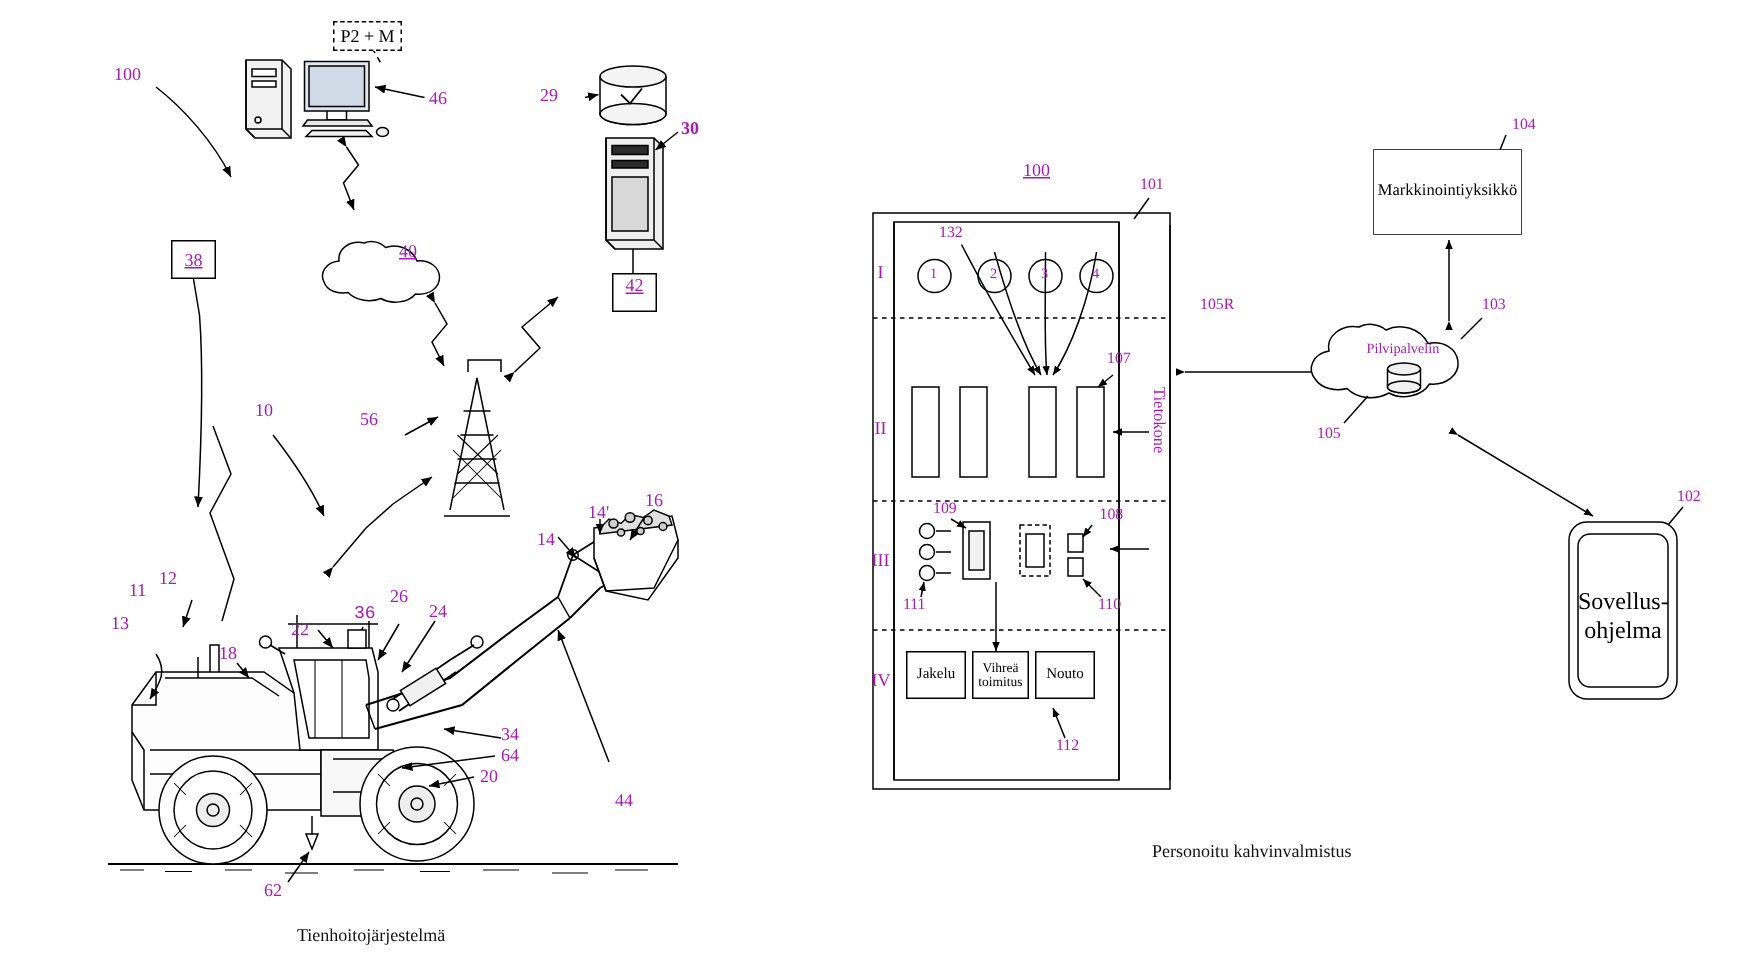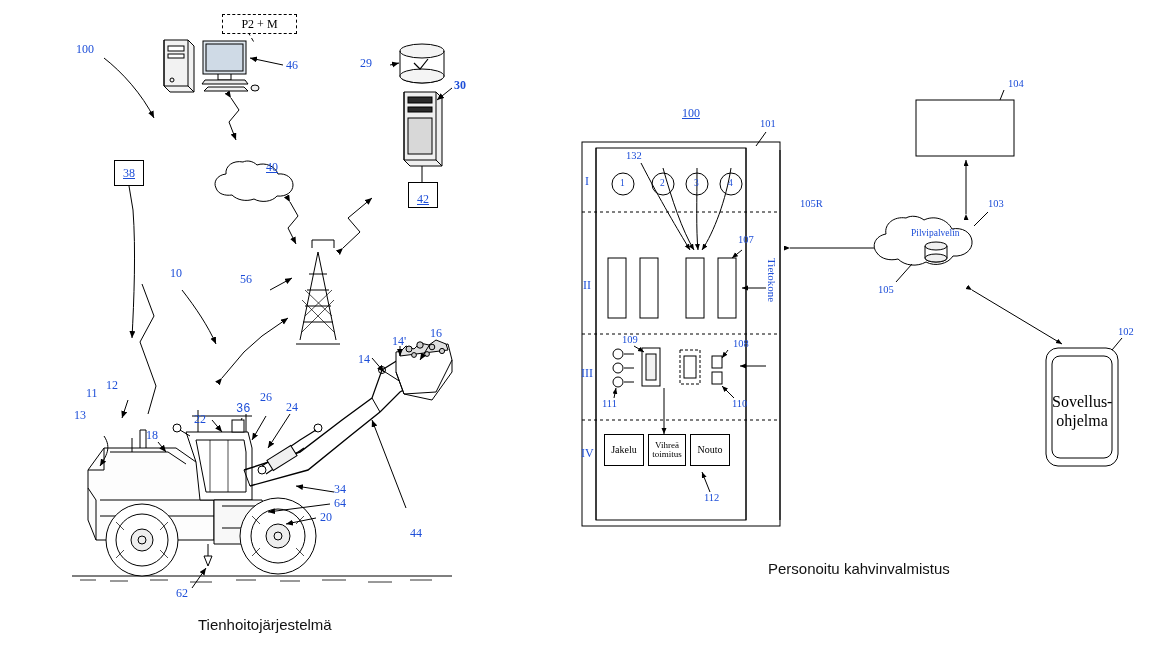--- a/index.html
+++ b/index.html
@@ -11,30 +11,30 @@
     position: relative;
     width: 1162px;
     height: 647px;
     background: #ffffff;
     font-family: "Liberation Serif", serif;
     color: #000000;
     overflow: hidden;
   }
   .cap {
     position: absolute;
-    font-family: Liberation Sans, sans-serif;
-    font-size: 15px;
+    font-family: Liberation Serif, serif;
+    font-size: 12px;
     color: #111;
     white-space: nowrap;
   }
   .ref {
     position: absolute;
     font-family: "Liberation Serif", serif;
     font-size: 12px;
-    color: #1d4ed8;
+    color: #a21caf;
     white-space: nowrap;
   }
   .ref.small { font-size: 10.5px; }
   .ref.tiny { font-size: 9.5px; }
   .ref.u { text-decoration: underline; }
   svg.layer {
     position: absolute;
     left: 0;
     top: 0;
     width: 1162px;
@@ -253,27 +253,27 @@
       <path d="M372,358 L384,372" marker-end="url(#arrow)"></path>
 
       <path d="M400,346 L400,356" marker-end="url(#arrow)"></path>
 
       <path d="M430,344 L420,360" marker-end="url(#arrow)"></path>
 
       <path d="M192,588 L206,568" marker-end="url(#arrow)"></path>
     </g>
   </svg>
 
-  <div class="dashbox" style="left:222px; top:14px; width:75px; height:20px;">P2 + M</div>
+  <div class="dashbox" style="left:222px; top:14px; width:46px; height:20px;">P2 + M</div>
   <div class="solidbox" style="left:114px; top:160px; width:30px; height:26px;
        display:flex; align-items:center; justify-content:center; font-size:13px;">
     <span class="ref u" style="position:static;">38</span>
   </div>
   <div class="solidbox" style="left:408px; top:182px; width:30px; height:26px;
-       display:flex; align-items:flex-end; justify-content:center; font-size:13px;">
+       display:flex; align-items:flex-start; justify-content:center; font-size:13px;">
     <span class="ref u" style="position:static;">42</span>
   </div>
 
   <span class="ref" style="left:76px; top:42px;">100</span>
   <span class="ref" style="left:286px; top:58px;">46</span>
   <span class="ref" style="left:360px; top:56px;">29</span>
   <span class="ref" style="left:454px; top:78px;font-weight:bold;">30</span>
   <span class="ref u" style="left:266px; top:160px;">40</span>
   <span class="ref" style="left:170px; top:266px;">10</span>
   <span class="ref" style="left:240px; top:272px;">56</span>
@@ -402,20 +402,21 @@
 
   <span class="ref tiny" style="left:620px; top:178px;">1</span>
   <span class="ref tiny" style="left:660px; top:178px;">2</span>
   <span class="ref tiny" style="left:694px; top:178px;">3</span>
   <span class="ref tiny" style="left:728px; top:178px;">4</span>
 
   <div class="vert ref" style="left:766px; top:258px; font-size:11px;">Tietokone</div>
 
   <span class="ref tiny" style="left:911px; top:228px;">Pilvipalvelin</span>
 
+  <div class="boxlabel" style="left:916px; top:100px; width:98px; height:56px; border:none; font-size:11px;">Markkinointiyksikkö</div>
 
   <div style="position:absolute; left:1052px; top:392px; width:60px; text-align:center; font-size:16px; font-family:'Liberation Serif',serif; line-height:1.2;">
     <div>Sovellus-</div>
     <div>ohjelma</div>
   </div>
 
   <div class="boxlabel" style="left:604px; top:434px; width:40px; height:32px;">Jakelu</div>
   <div class="boxlabel" style="left:648px; top:434px; width:38px; height:32px; flex-direction:column; font-size:9px;">
     <span>Vihreä</span>
     <span>toimitus</span>

